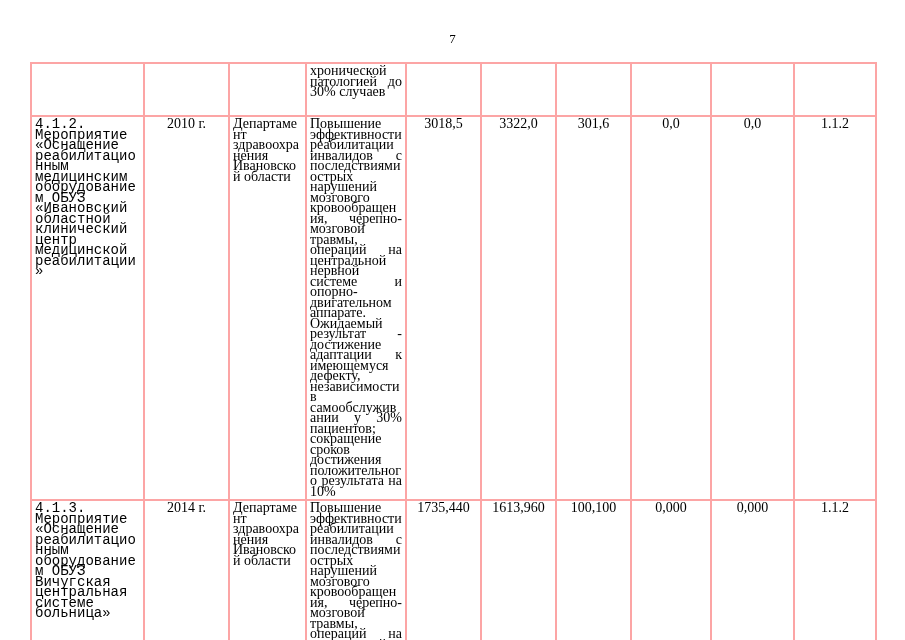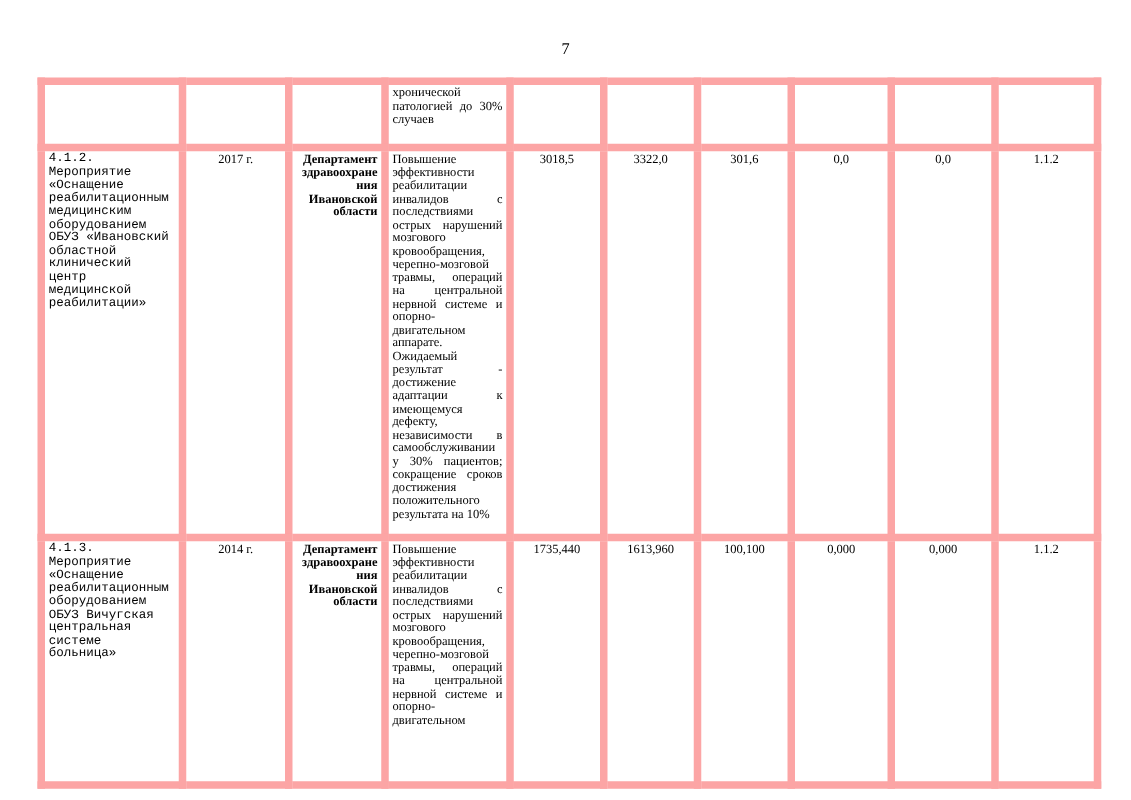--- a/index.html
+++ b/index.html
@@ -23,31 +23,31 @@
   }
   table.doc-table {
     position: absolute;
     top: 62px;
     left: 30px;
     width: 845px;
     border-collapse: collapse;
     table-layout: fixed;
   }
   table.doc-table td {
-    border: 6px solid #fca5a5;
+    border: 2px solid #fca5a5;
     vertical-align: top;
-    font-size: 10px;
+    font-size: 14px;
     line-height: 10.5px;
     padding: 2px 3px;
     overflow: hidden;
     word-wrap: break-word;
   }
   td.c-name { text-align: left; padding-left: 4px; font-family: Liberation Mono, monospace; }
   td.c-year { text-align: center; }
-  td.c-dept { text-align: right; padding-left: 1px; padding-right: 1px; font-weight: bold; }
+  td.c-dept { text-align: left; padding-left: 1px; padding-right: 1px; }
   td.c-desc { text-align: justify; }
   td.c-num  { text-align: center; margin-top: 36px; }
 </style>
 </head>
 <body>
 
 <div class="page-number">7</div>
 
 <table class="doc-table">
   <colgroup>
@@ -72,21 +72,21 @@
     <td class="c-num"></td>
     <td class="c-num"></td>
     <td class="c-num"></td>
     <td class="c-num"></td>
     <td class="c-num"></td>
     <td class="c-num"></td>
   </tr>
 
   <tr style="height:312px;">
     <td class="c-name">4.1.2. Мероприятие «Оснащение реабилитационным медицинским оборудованием ОБУЗ «Ивановский областной клинический центр медицинской реабилитации»</td>
-    <td class="c-year">2017 г.</td>
+    <td class="c-year">2010 г.</td>
     <td class="c-dept">Департамент здравоохранения Ивановской области</td>
     <td class="c-desc">Повышение эффективности реабилитации инвалидов с последствиями острых нарушений мозгового кровообращения, черепно-мозговой травмы, операций на центральной нервной системе и опорно-двигательном аппарате. Ожидаемый результат - достижение адаптации к имеющемуся дефекту, независимости в самообслуживании у 30% пациентов; сокращение сроков достижения положительного результата на 10%</td>
     <td class="c-num">3018,5</td>
     <td class="c-num">3322,0</td>
     <td class="c-num">301,6</td>
     <td class="c-num">0,0</td>
     <td class="c-num">0,0</td>
     <td class="c-num">1.1.2</td>
   </tr>
 

